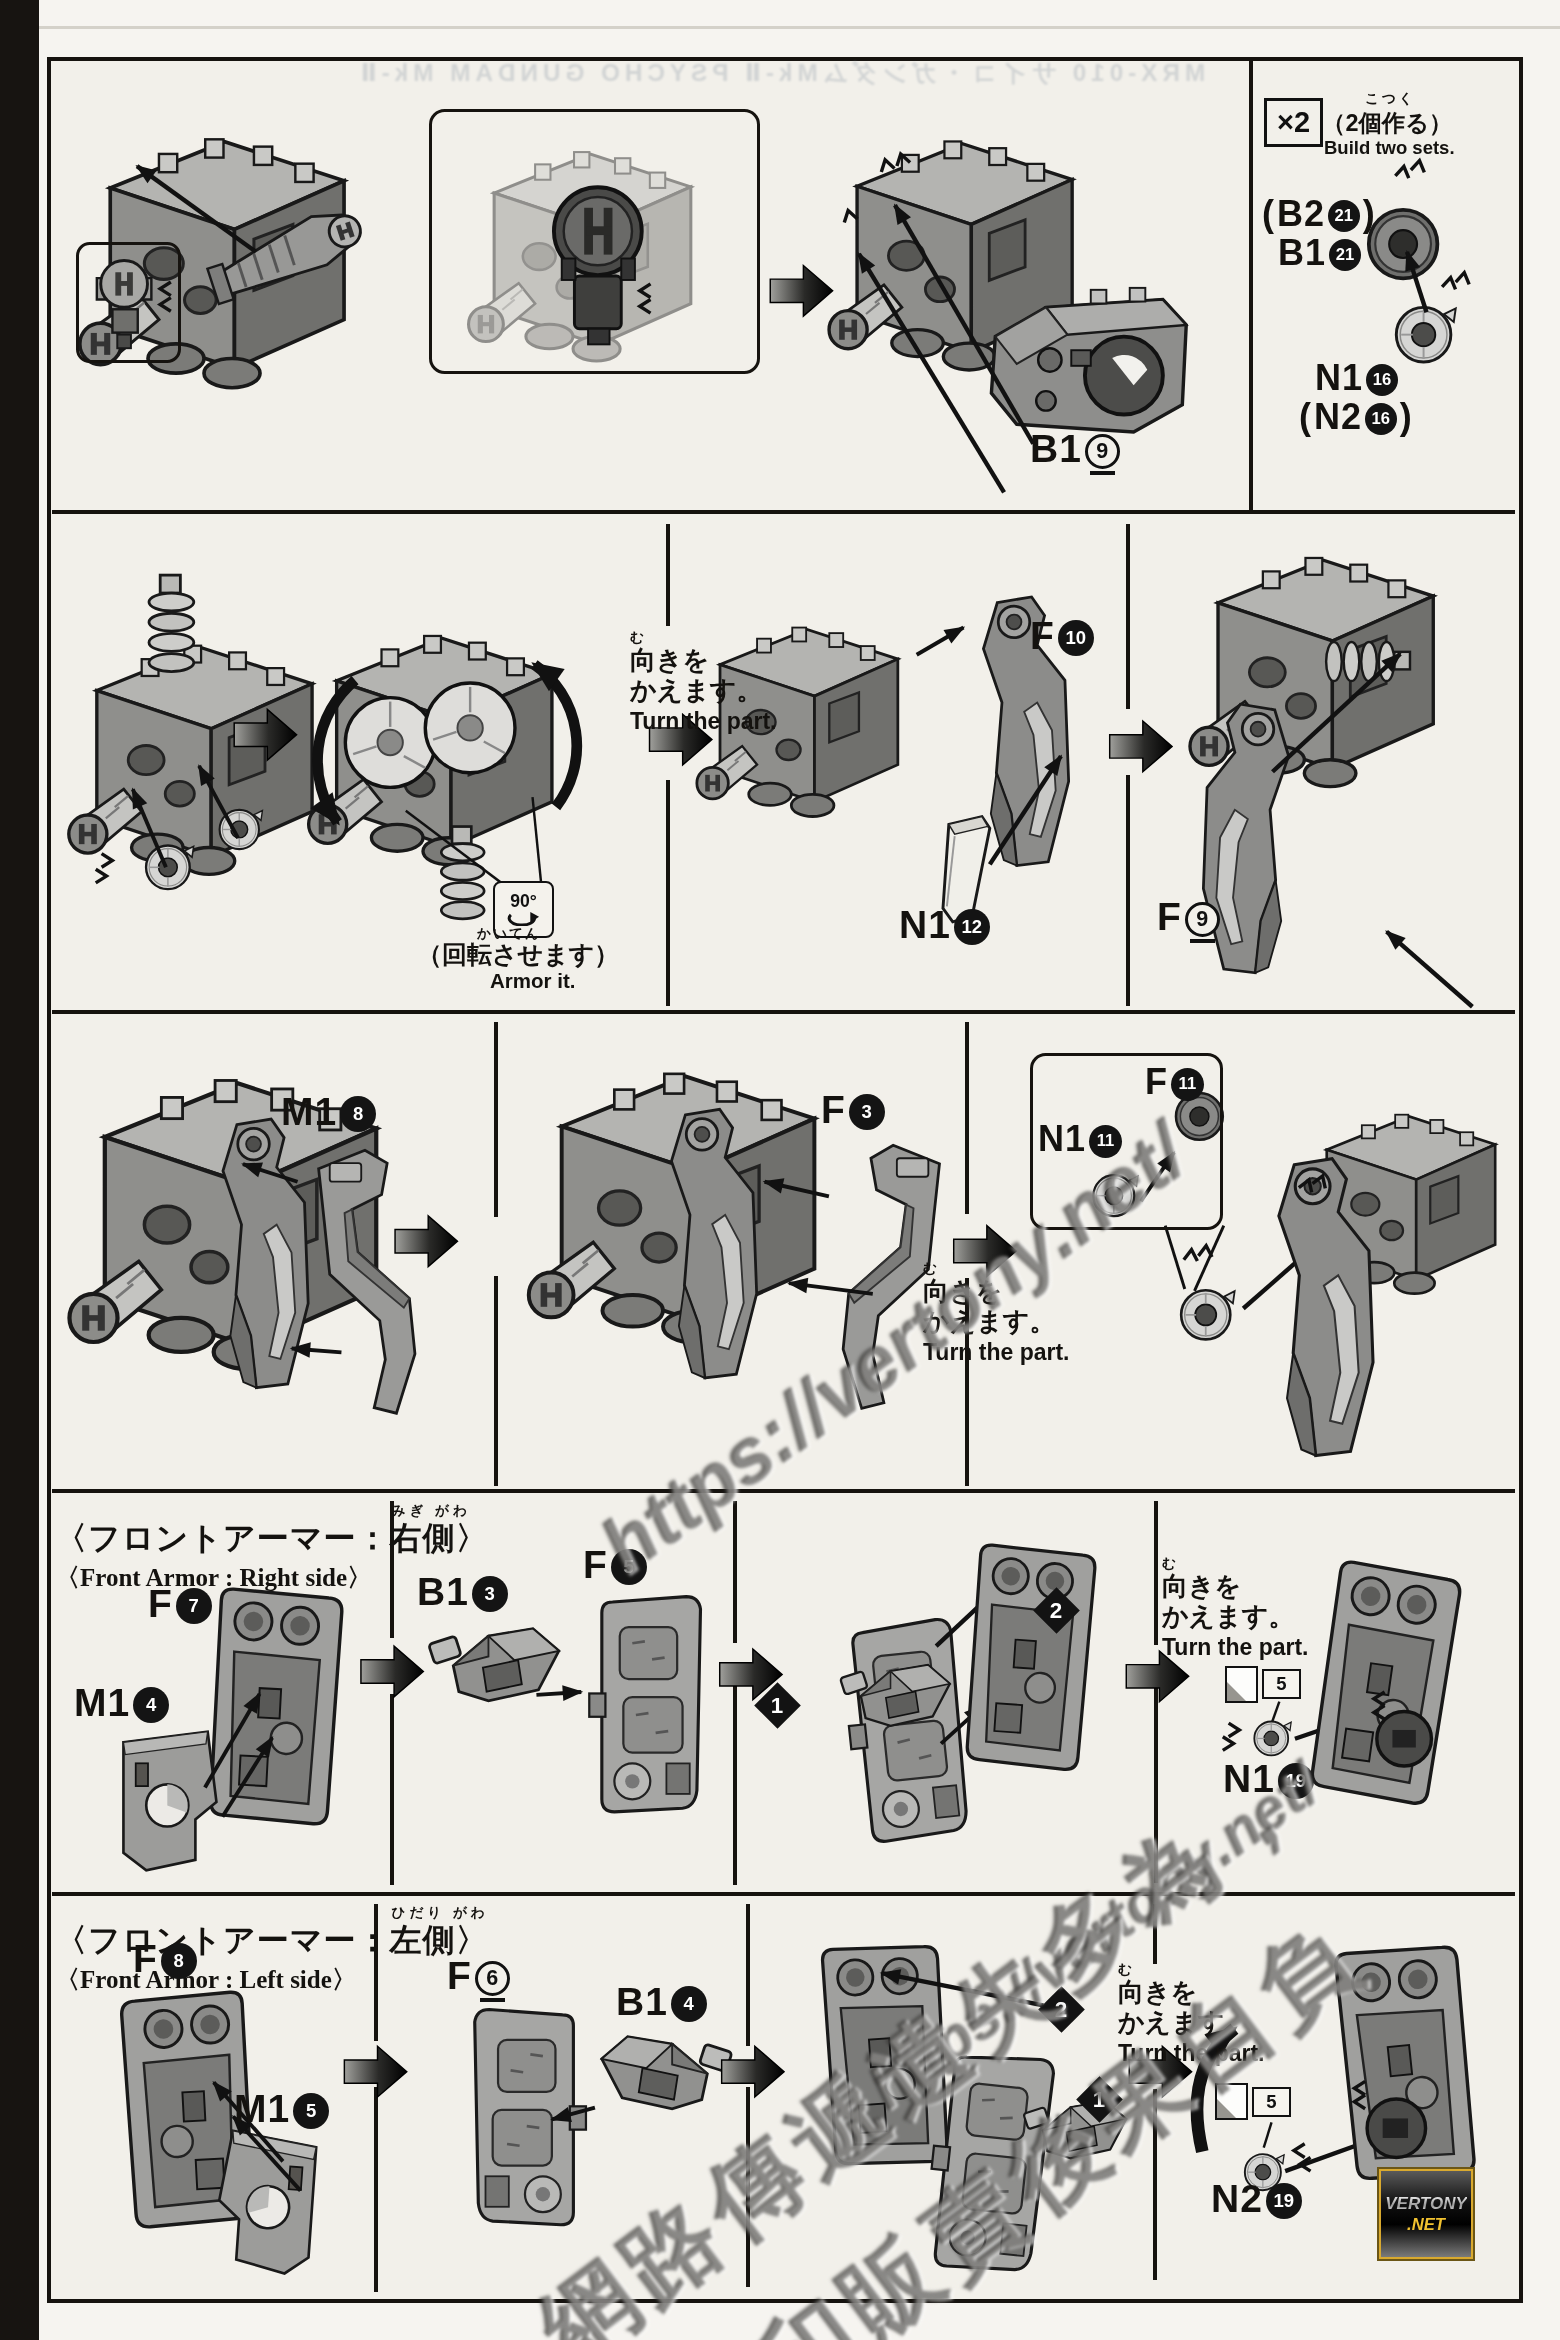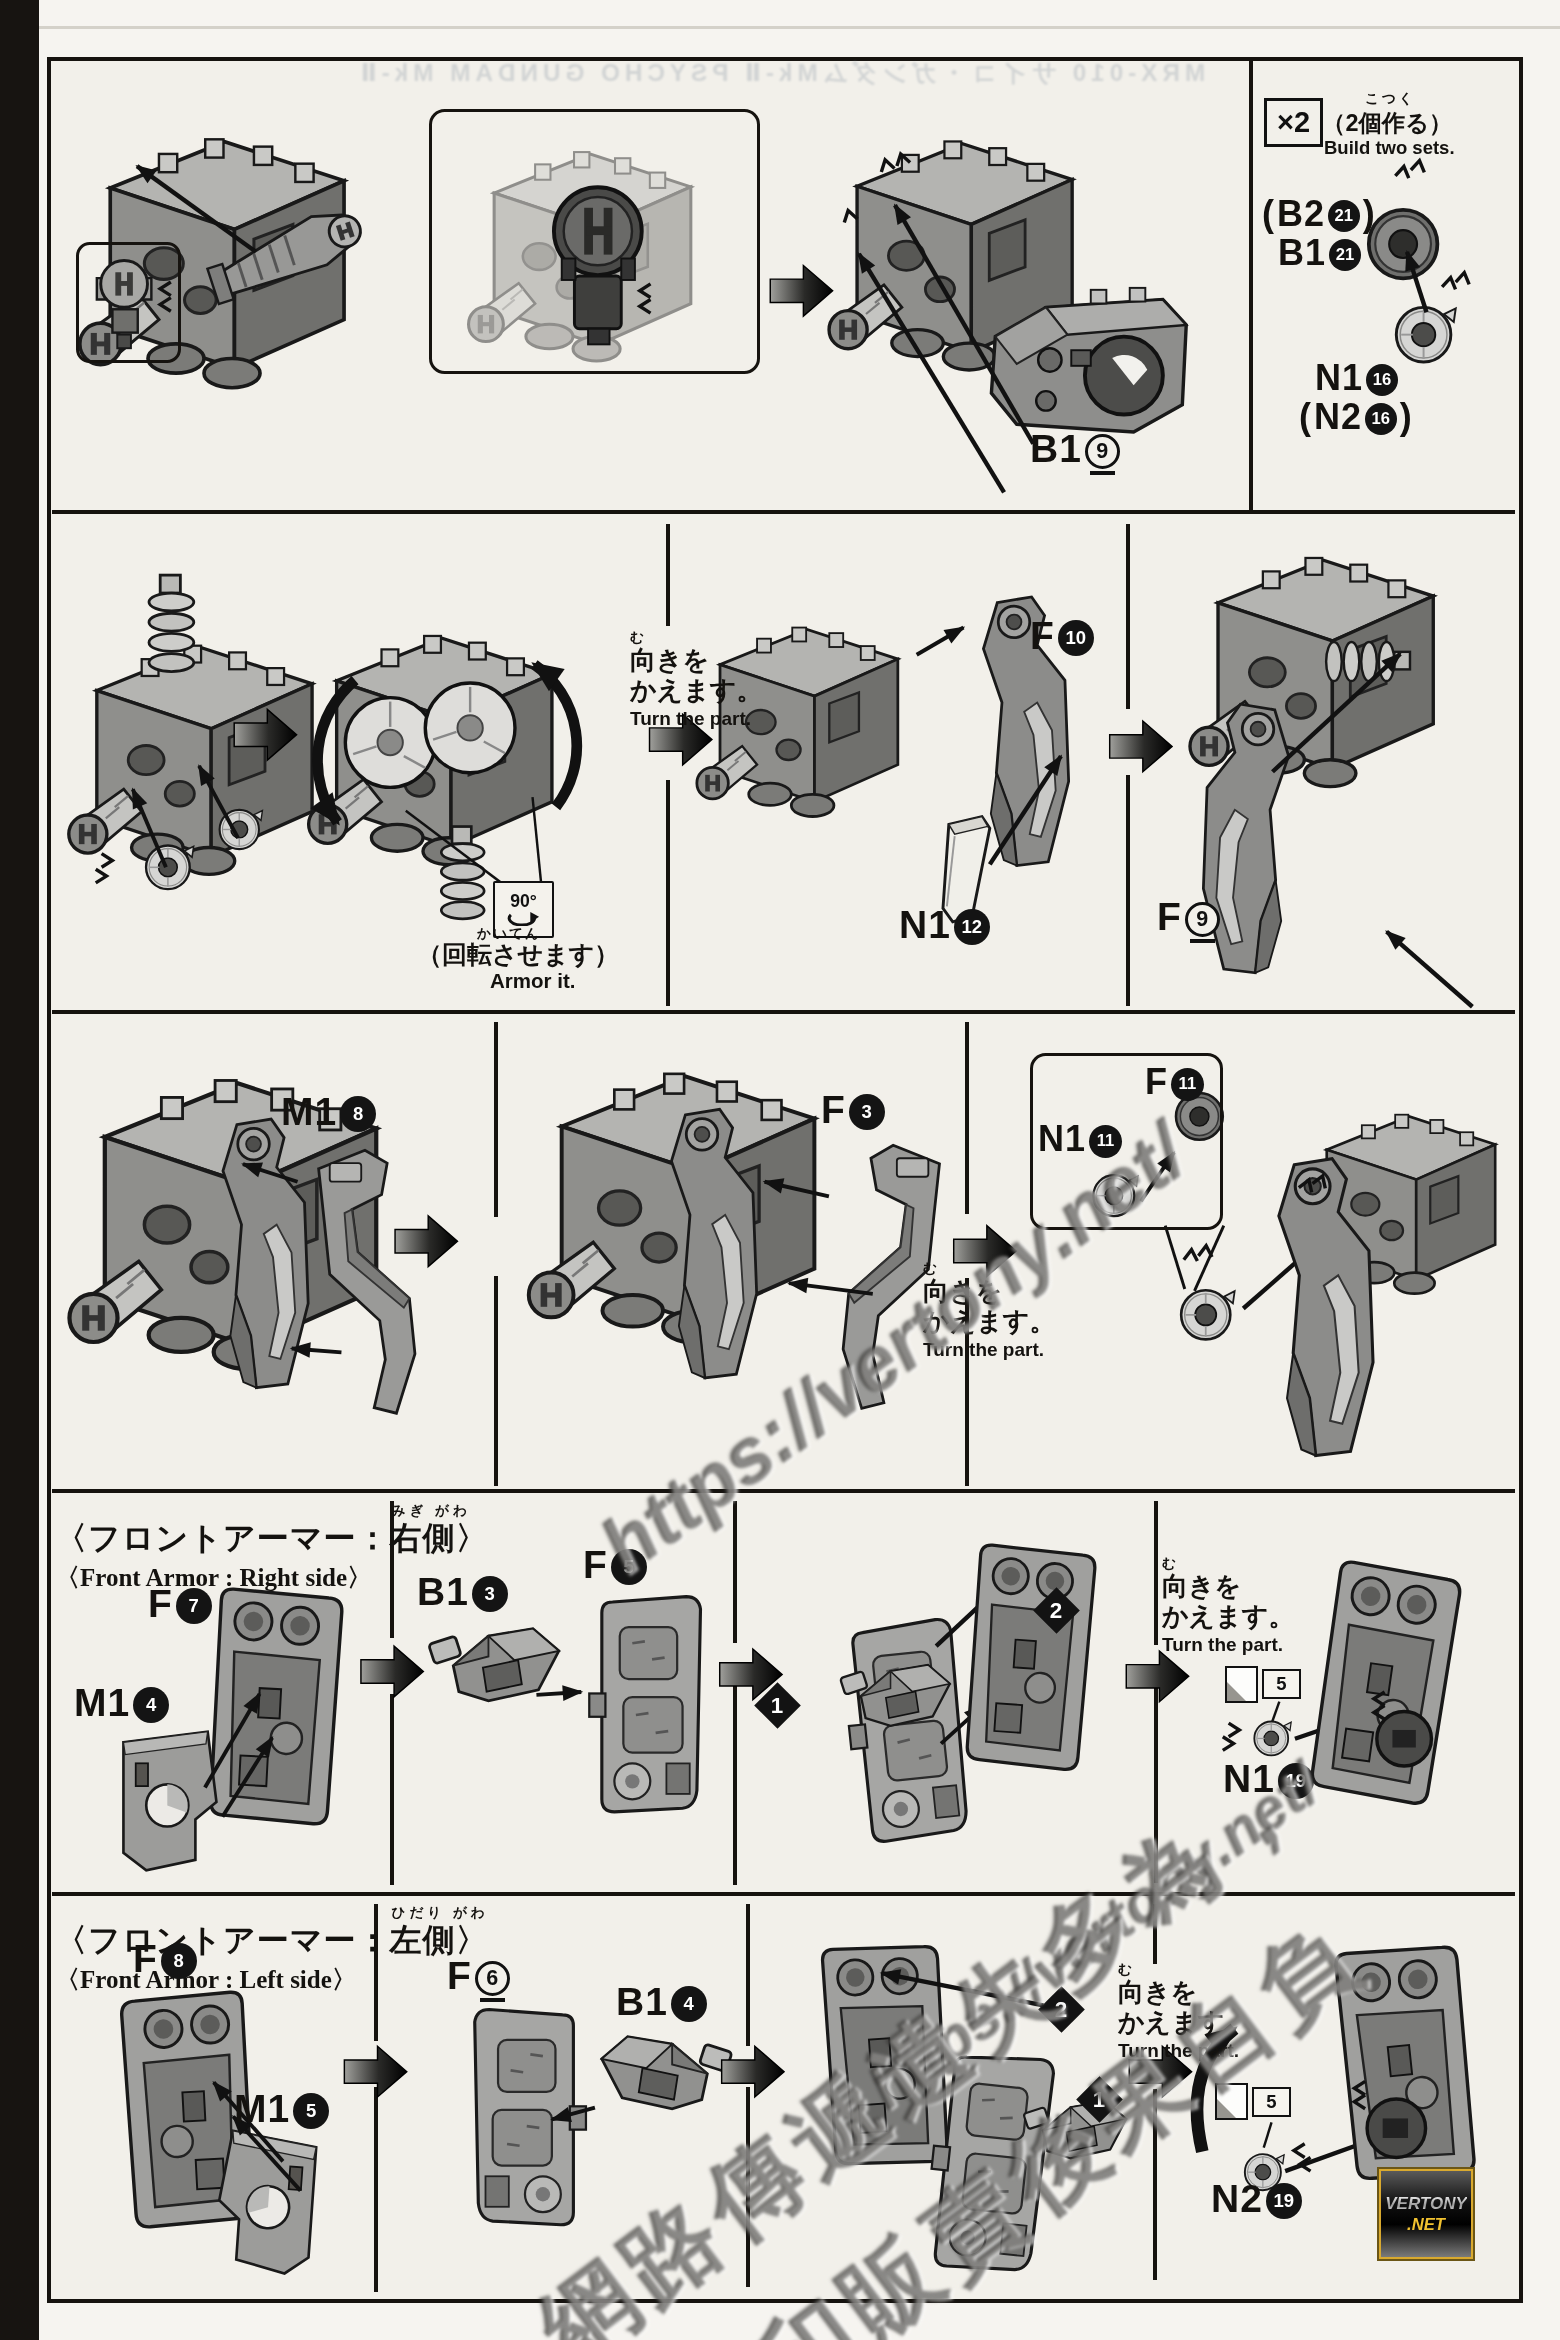--- a/index.html
+++ b/index.html
@@ -19,25 +19,25 @@
         color:#14120f;z-index:12;white-space:nowrap;}
   .plbl .code{letter-spacing:1px;}
   .cnum{width:36px;height:36px;border-radius:50%;background:#141414;color:#fff;display:inline-flex;
         align-items:center;justify-content:center;font-size:18.5px;font-weight:700;position:relative;top:2px;}
   .cnum.outl{background:#f2f0ea;color:#111;border:3.4px solid #111;width:29px;height:29px;font-size:21.5px;}
   .cnum.ul::after{content:'';position:absolute;bottom:-9.8px;left:2px;right:2px;height:3.9px;background:#111;}
   
   .turnnote{position:absolute;z-index:12;color:#14120f;line-height:1.15;}
   .turnnote .furi{font-size:13.7px;font-weight:700;letter-spacing:2px;}
   .turnnote .jp{font-size:26px;font-weight:700;}
-  .turnnote .en{font-size:19px;font-weight:700;margin-top:2px;}
+  .turnnote .en{font-size:23px;font-weight:700;margin-top:2px;}
   .smalltxt{position:absolute;z-index:12;color:#14120f;font-weight:700;white-space:nowrap;}
   .multbox{position:absolute;border:3.4px solid #111;background:#f2f0ea;display:flex;align-items:center;
            justify-content:center;font-weight:700;font-size:29px;z-index:12;color:#111;}
-  .box90{position:absolute;width:57px;height:53px;border:2.9px solid #111;border-radius:2px;background:#f4f2ec;
+  .box90{position:absolute;width:57px;height:53px;border:2.9px solid #111;border-radius:8px;background:#f4f2ec;
          display:flex;flex-direction:column;align-items:center;justify-content:center;z-index:12;}
   .box90 .deg{font-weight:700;font-size:17.6px;color:#111;line-height:1;}
   .diam{position:absolute;width:33px;height:33px;background:#131313;transform:rotate(45deg);
         display:flex;align-items:center;justify-content:center;z-index:12;}
   .diam span{transform:rotate(-45deg);color:#fff;font-weight:700;font-size:22.4px;}
   .sticker{position:absolute;width:29px;height:33px;background:#fdfdfb;border:2.4px solid #111;z-index:12;}
   .sticker::after{content:'';position:absolute;left:0;bottom:0;width:0;height:0;
         border-left:19.5px solid #97958f;border-top:19.5px solid transparent;}
   .numbox{position:absolute;min-width:27px;height:26px;padding:0 3.9px;border:2.4px solid #111;background:#f6f4ee;
         display:flex;align-items:center;justify-content:center;font-weight:700;font-size:18.5px;color:#111;z-index:12;}

